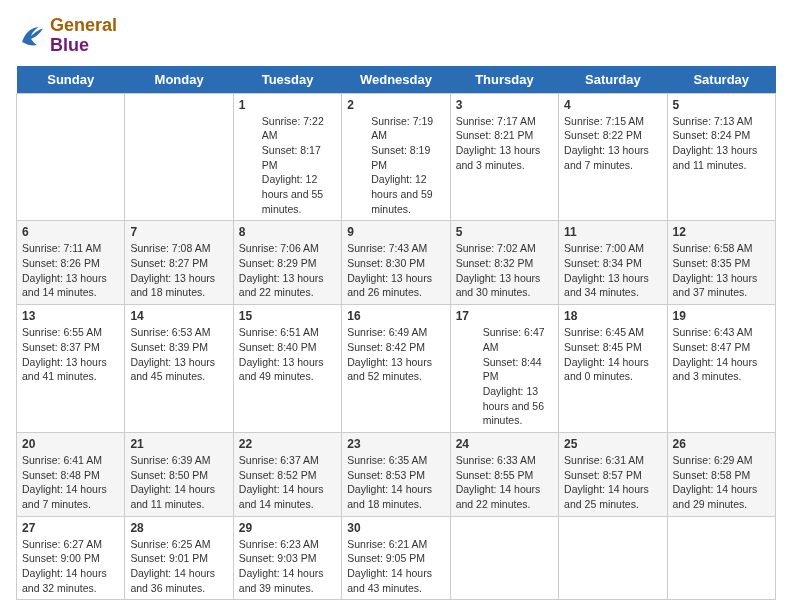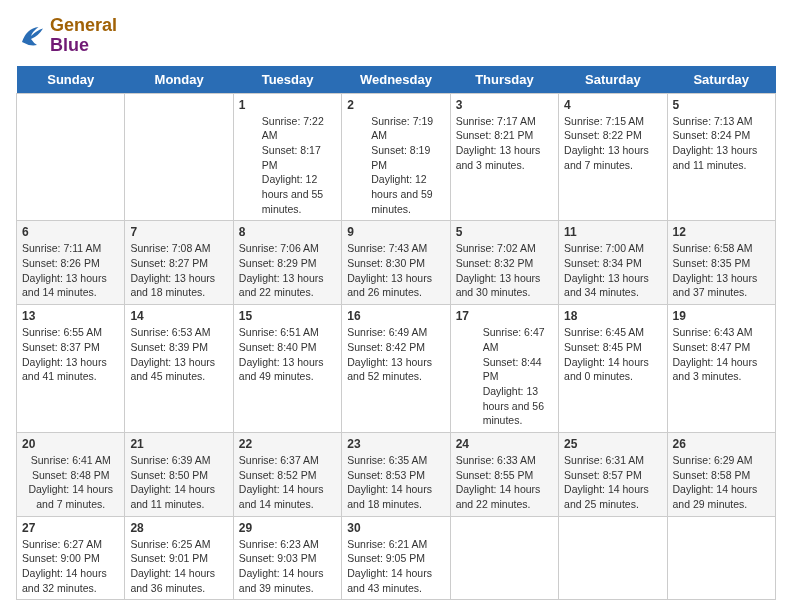--- a/index.html
+++ b/index.html
@@ -235,21 +235,21 @@
         <td>
           <div class="day-num">19</div>
           <div class="day-info" style="white-space: pre-line;">Sunrise: 6:43 AM
 Sunset: 8:47 PM
 Daylight: 14 hours and 3 minutes.</div>
         </td>
       </tr>
       <tr>
         <td>
           <div class="day-num">20</div>
-          <div class="day-info" style="white-space: pre-line; text-align: center;">Sunrise: 6:41 AM
+          <div class="day-info" style="white-space: pre-line;">Sunrise: 6:41 AM
 Sunset: 8:48 PM
 Daylight: 14 hours and 7 minutes.</div>
         </td>
         <td>
           <div class="day-num">21</div>
           <div class="day-info" style="white-space: pre-line;">Sunrise: 6:39 AM
 Sunset: 8:50 PM
 Daylight: 14 hours and 11 minutes.</div>
         </td>
         <td>

